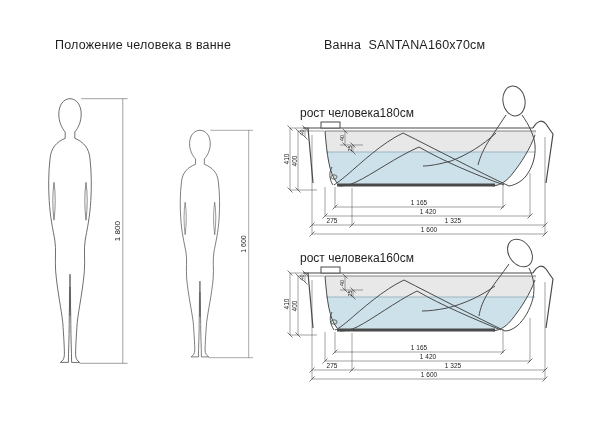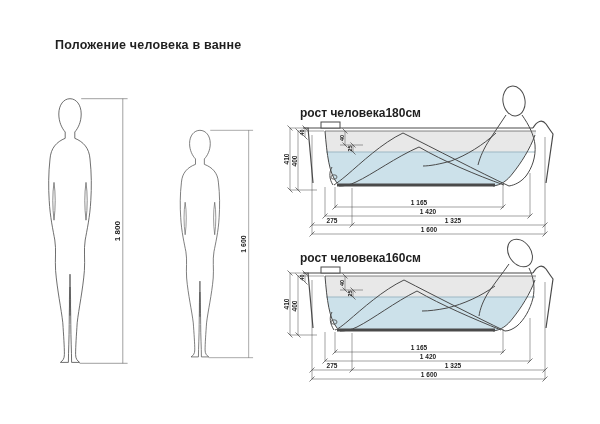--- a/index.html
+++ b/index.html
@@ -1,18 +1,18 @@
 <!DOCTYPE html>
 <html><head>
 <meta charset="utf-8">
 <style>
   html,body{margin:0;padding:0;background:#fff;}
   .canvas{
     position:relative;width:573px;height:424px;background:#ffffff;
-    font-family:"Liberation Sans", sans-serif;color:#1a1a1a;overflow:hidden;font-weight:bold;
+    font-family:"Liberation Sans", sans-serif;color:#1a1a1a;overflow:hidden;
   }
   .title{
     position:absolute;font-size:12.5px;letter-spacing:0.2px;
     color:#1f1f1f;white-space:pre;
   }
   .title-left{left:55px;top:38px;}
   .title-right{left:324px;top:38px;}
   .caption{
     position:absolute;font-size:12px;color:#1f1f1f;white-space:pre;z-index:3;
   }
@@ -23,20 +23,21 @@
   .dimtxt{font-size:6.5px;}
   .dimtxt-sm{font-size:5.5px;}
   .figtxt{font-size:9px;}
 </style>
 </head>
 <body>
 
 <div class="canvas">
 
   <div class="title title-left">Положение человека в ванне</div>
+  <div class="title title-right">Ванна  SANTANA160x70см</div>
 
   <svg style="left:30px;top:96px;" width="104" height="270" viewBox="0 0 130 300" preserveAspectRatio="none">
     <g stroke="#555" fill="none" stroke-width="1">
       <path fill="#fff" d="M50,3 C42,3 36,10 36,20 C36,29 40,36 44,40 L44,47 C33,51 26,58 25,70
         C23,86 23,102 24,116 C25,134 29,150 31,160 C33,171 31,182 32,194 C34,216 39,236 41,252
         C42,266 43,278 43,287 C43,292 41,294 38,296 L48,296 C48,284 49,268 49,254 C49,236 50,216 50,198
         C50,216 51,236 51,254 C51,268 52,284 52,296 L62,296 C59,294 57,292 57,287 C57,278 58,266 59,252
         C61,236 66,216 68,194 C69,182 67,171 69,160 C71,150 75,134 76,116 C77,102 77,86 75,70
         C74,58 67,51 56,47 L56,40 C60,36 64,29 64,20 C64,10 58,3 50,3 Z"></path>
       <path stroke-width="0.8" d="M30,96 C28,108 28,124 30,138 C32,124 32,108 30,96 Z"></path>

